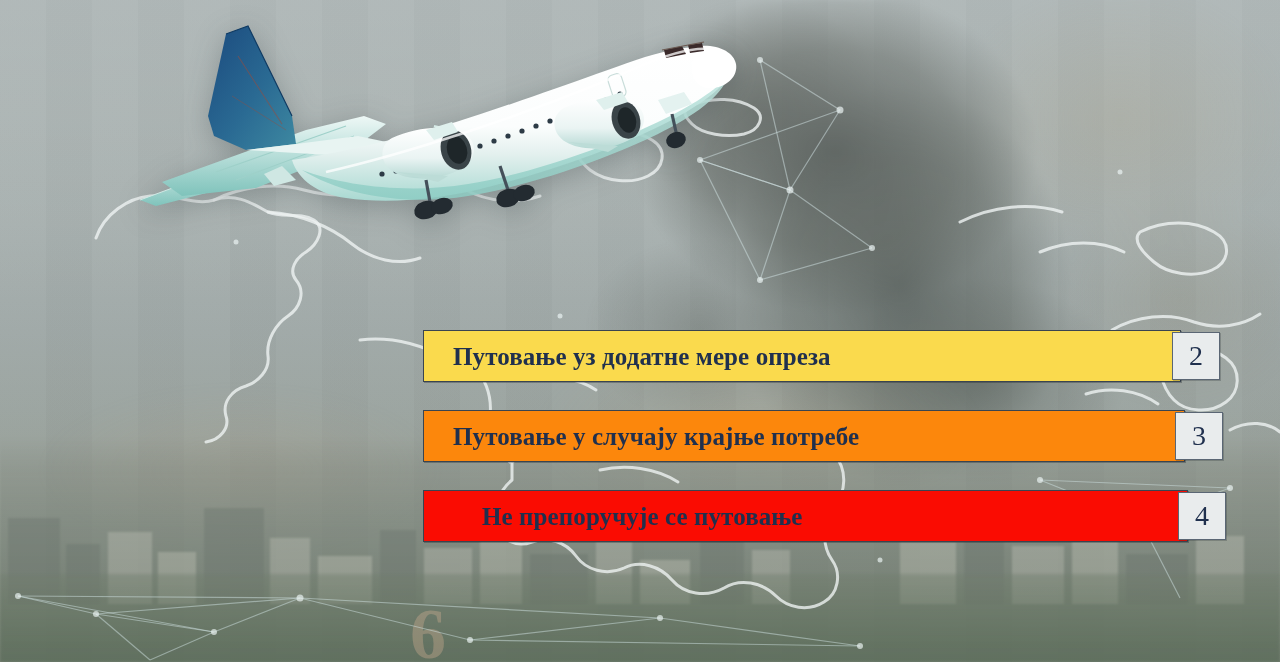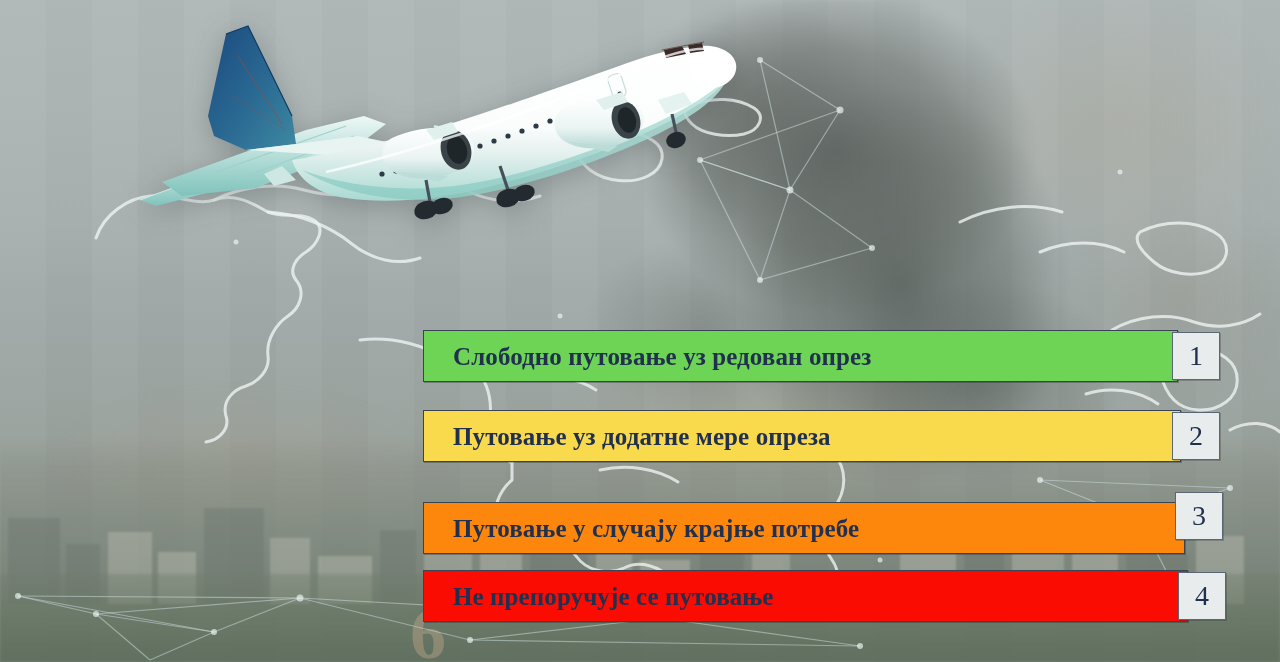--- a/index.html
+++ b/index.html
@@ -133,21 +133,21 @@
     color:#20304e;
     font-family:"Liberation Serif","DejaVu Serif",serif;
     font-size:28px; font-weight:400;
     line-height:1;
     box-shadow:1px 1px 0 rgba(20,26,34,.22);
   }
 
   
   .row-0 .level-bar{ width:755px; }
   .row-1 .level-bar{ width:758px; }
-  .row-2 .level-bar{ width:762px;margin-top:12px; }
+  .row-2 .level-bar{ width:762px; }
   .row-3 .level-bar{ width:765px; }
 
   .row-0 .level-badge{ left:749px; }
   .row-1 .level-badge{ left:749px; }
   .row-2 .level-badge{ left:752px; }
   .row-3 .level-badge{ left:755px; }
 </style>
 </head>
 <body>
 
@@ -407,42 +407,36 @@
         <ellipse cx="580" cy="136" rx="10" ry="8" transform="rotate(-18 580 136)"></ellipse>
       </g>
       <path d="M562,96 L588,88 L596,100 L570,110Z" fill="#e4f2f0"></path>
 
       <path d="M230,168 C300,152 420,116 540,64 C576,48 604,42 620,46" stroke="#ffffff" stroke-opacity=".75" stroke-width="2.6" fill="none"></path>
     </svg>
   </div>
 
   <div class="levels">
 
-    <div class="level-row row-0">
-      <div class="level-bar" style="background:#6ed456;">
-        <span class="level-label">Слободно путовање уз редован опрез</span>
-      </div>
-      <div class="level-badge">1</div>
-    </div>
 
     <div class="level-row row-1">
       <div class="level-bar" style="background:#fada4d;text-align:right;">
         <span class="level-label">Путовање уз додатне мере опреза</span>
       </div>
       <div class="level-badge">2</div>
     </div>
 
     <div class="level-row row-2">
       <div class="level-bar" style="background:#fc870c;">
         <span class="level-label">Путовање у случају крајње потребе</span>
       </div>
       <div class="level-badge">3</div>
     </div>
 
     <div class="level-row row-3">
-      <div class="level-bar" style="background:#fa0c02;">
+      <div class="level-bar" style="background:#fa0c02;padding-left:29px;">
         <span class="level-label">Не препоручује се путовање</span>
       </div>
       <div class="level-badge">4</div>
     </div>
 
   </div>
 </div>
 
 </body></html>

